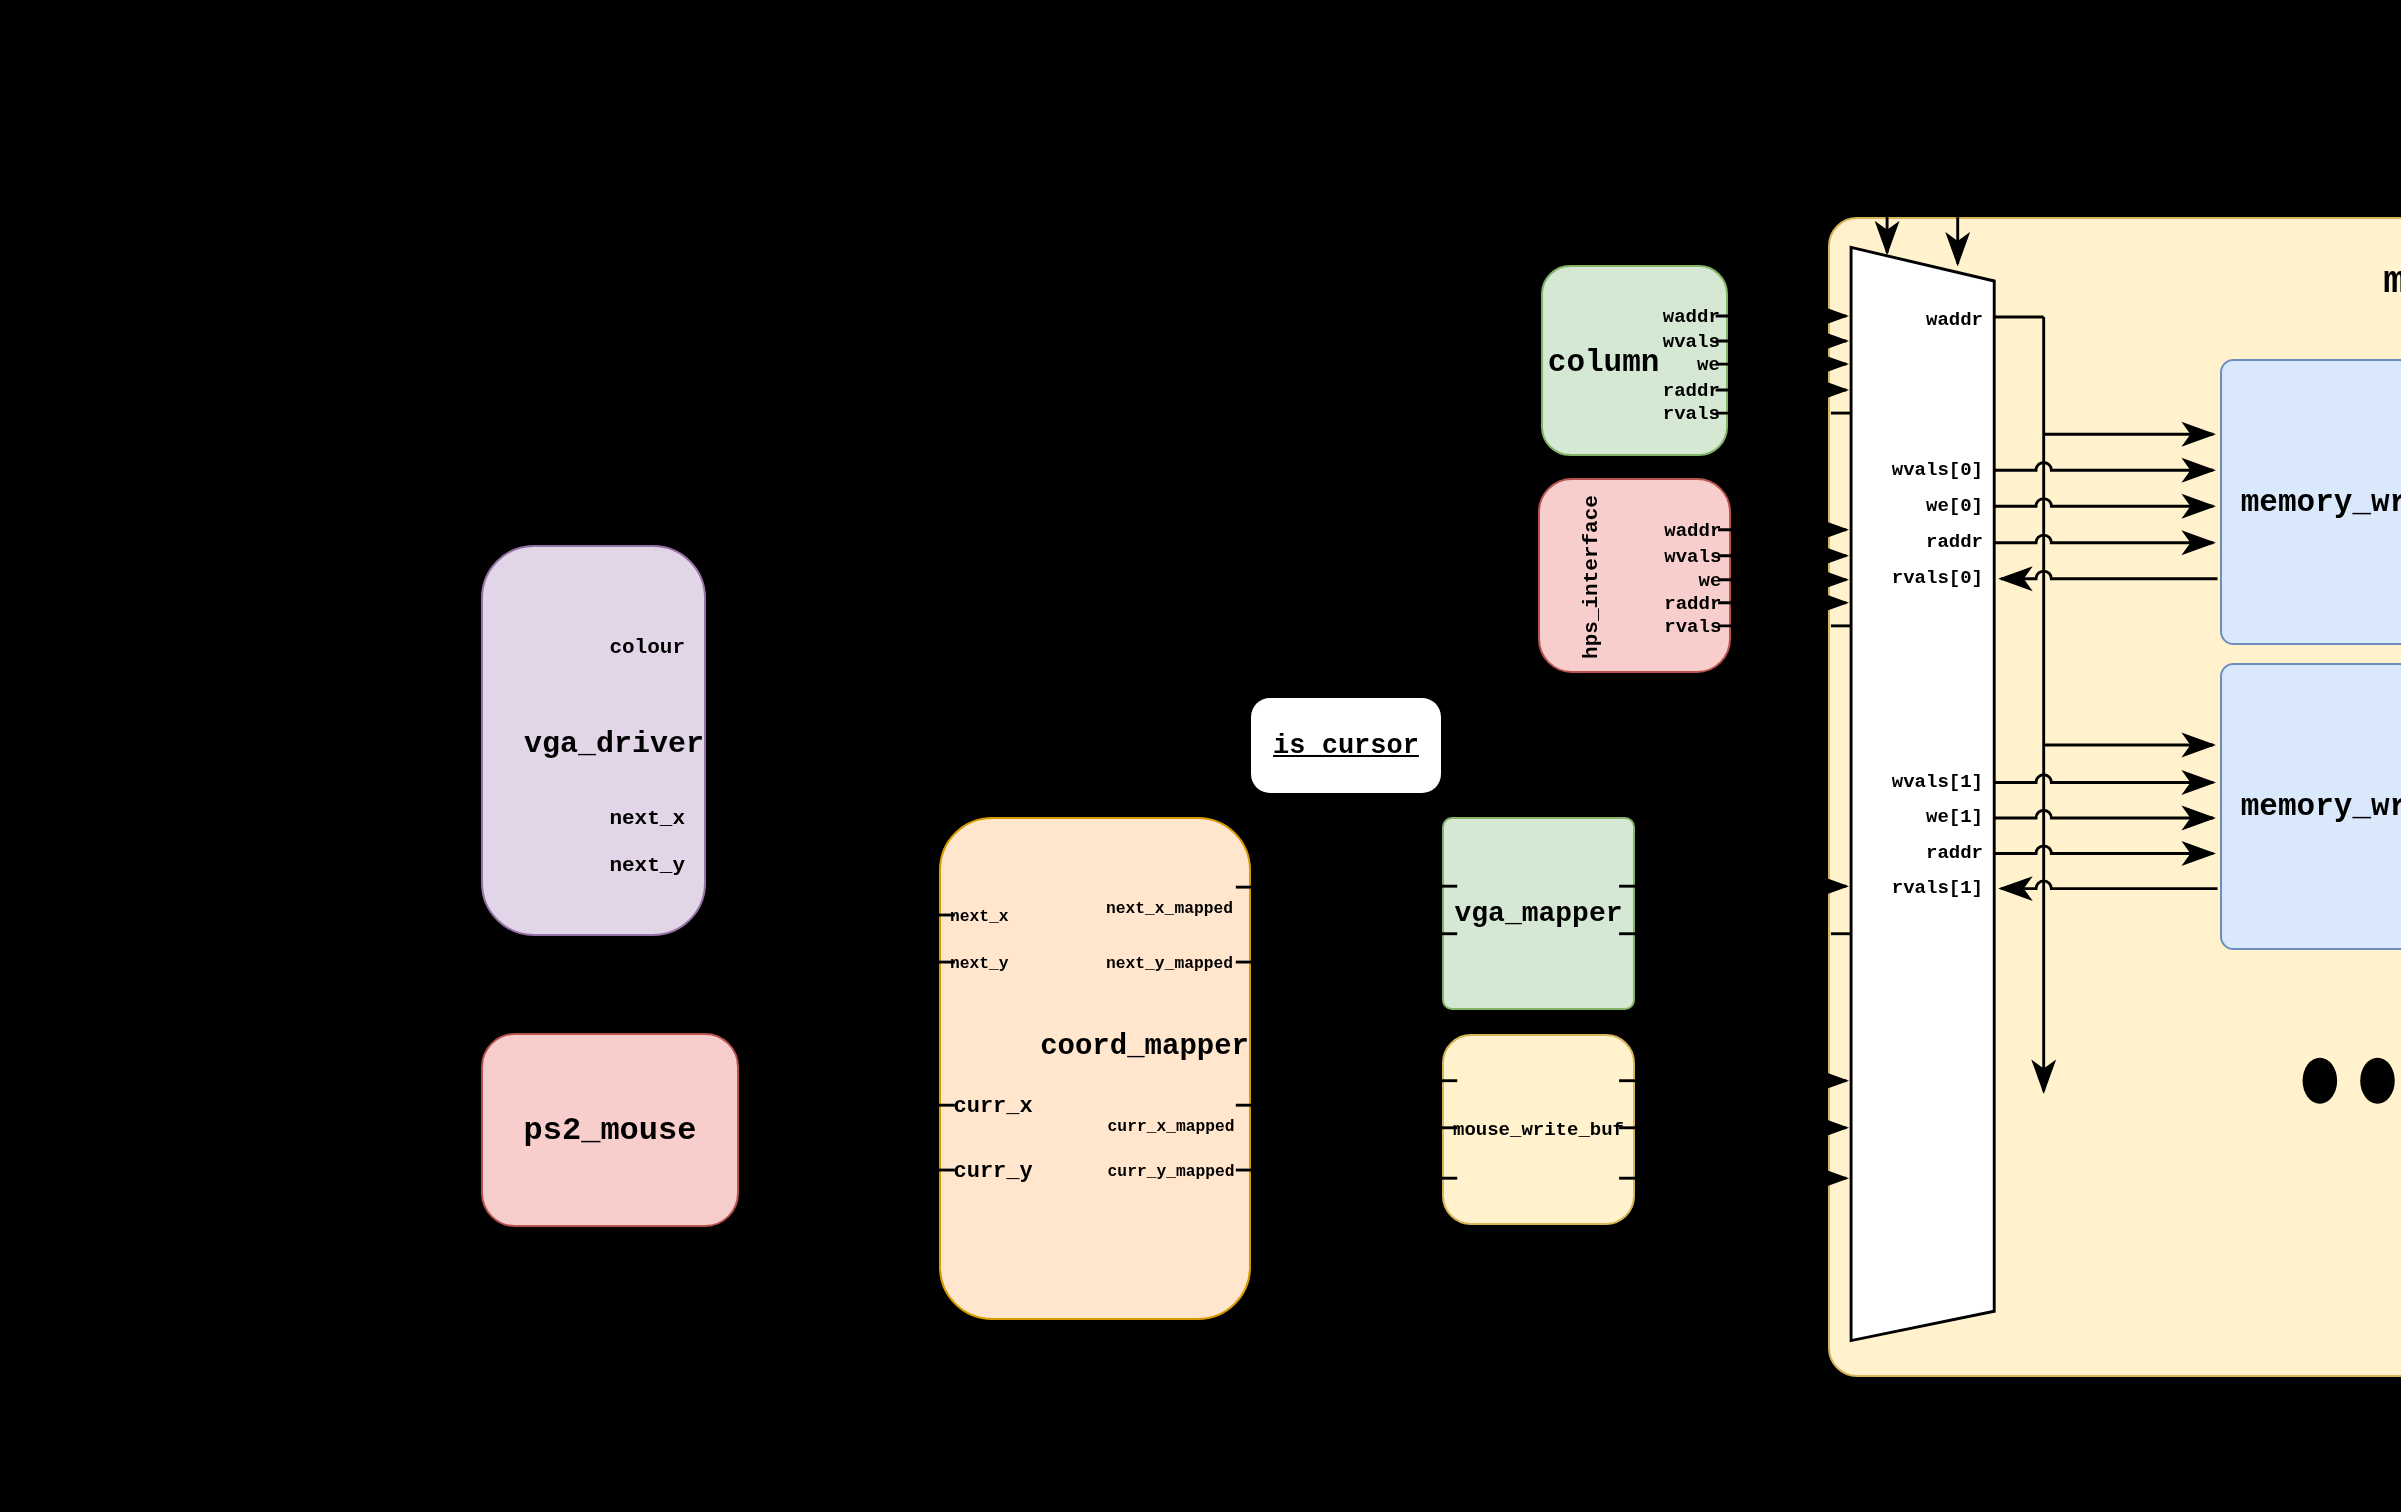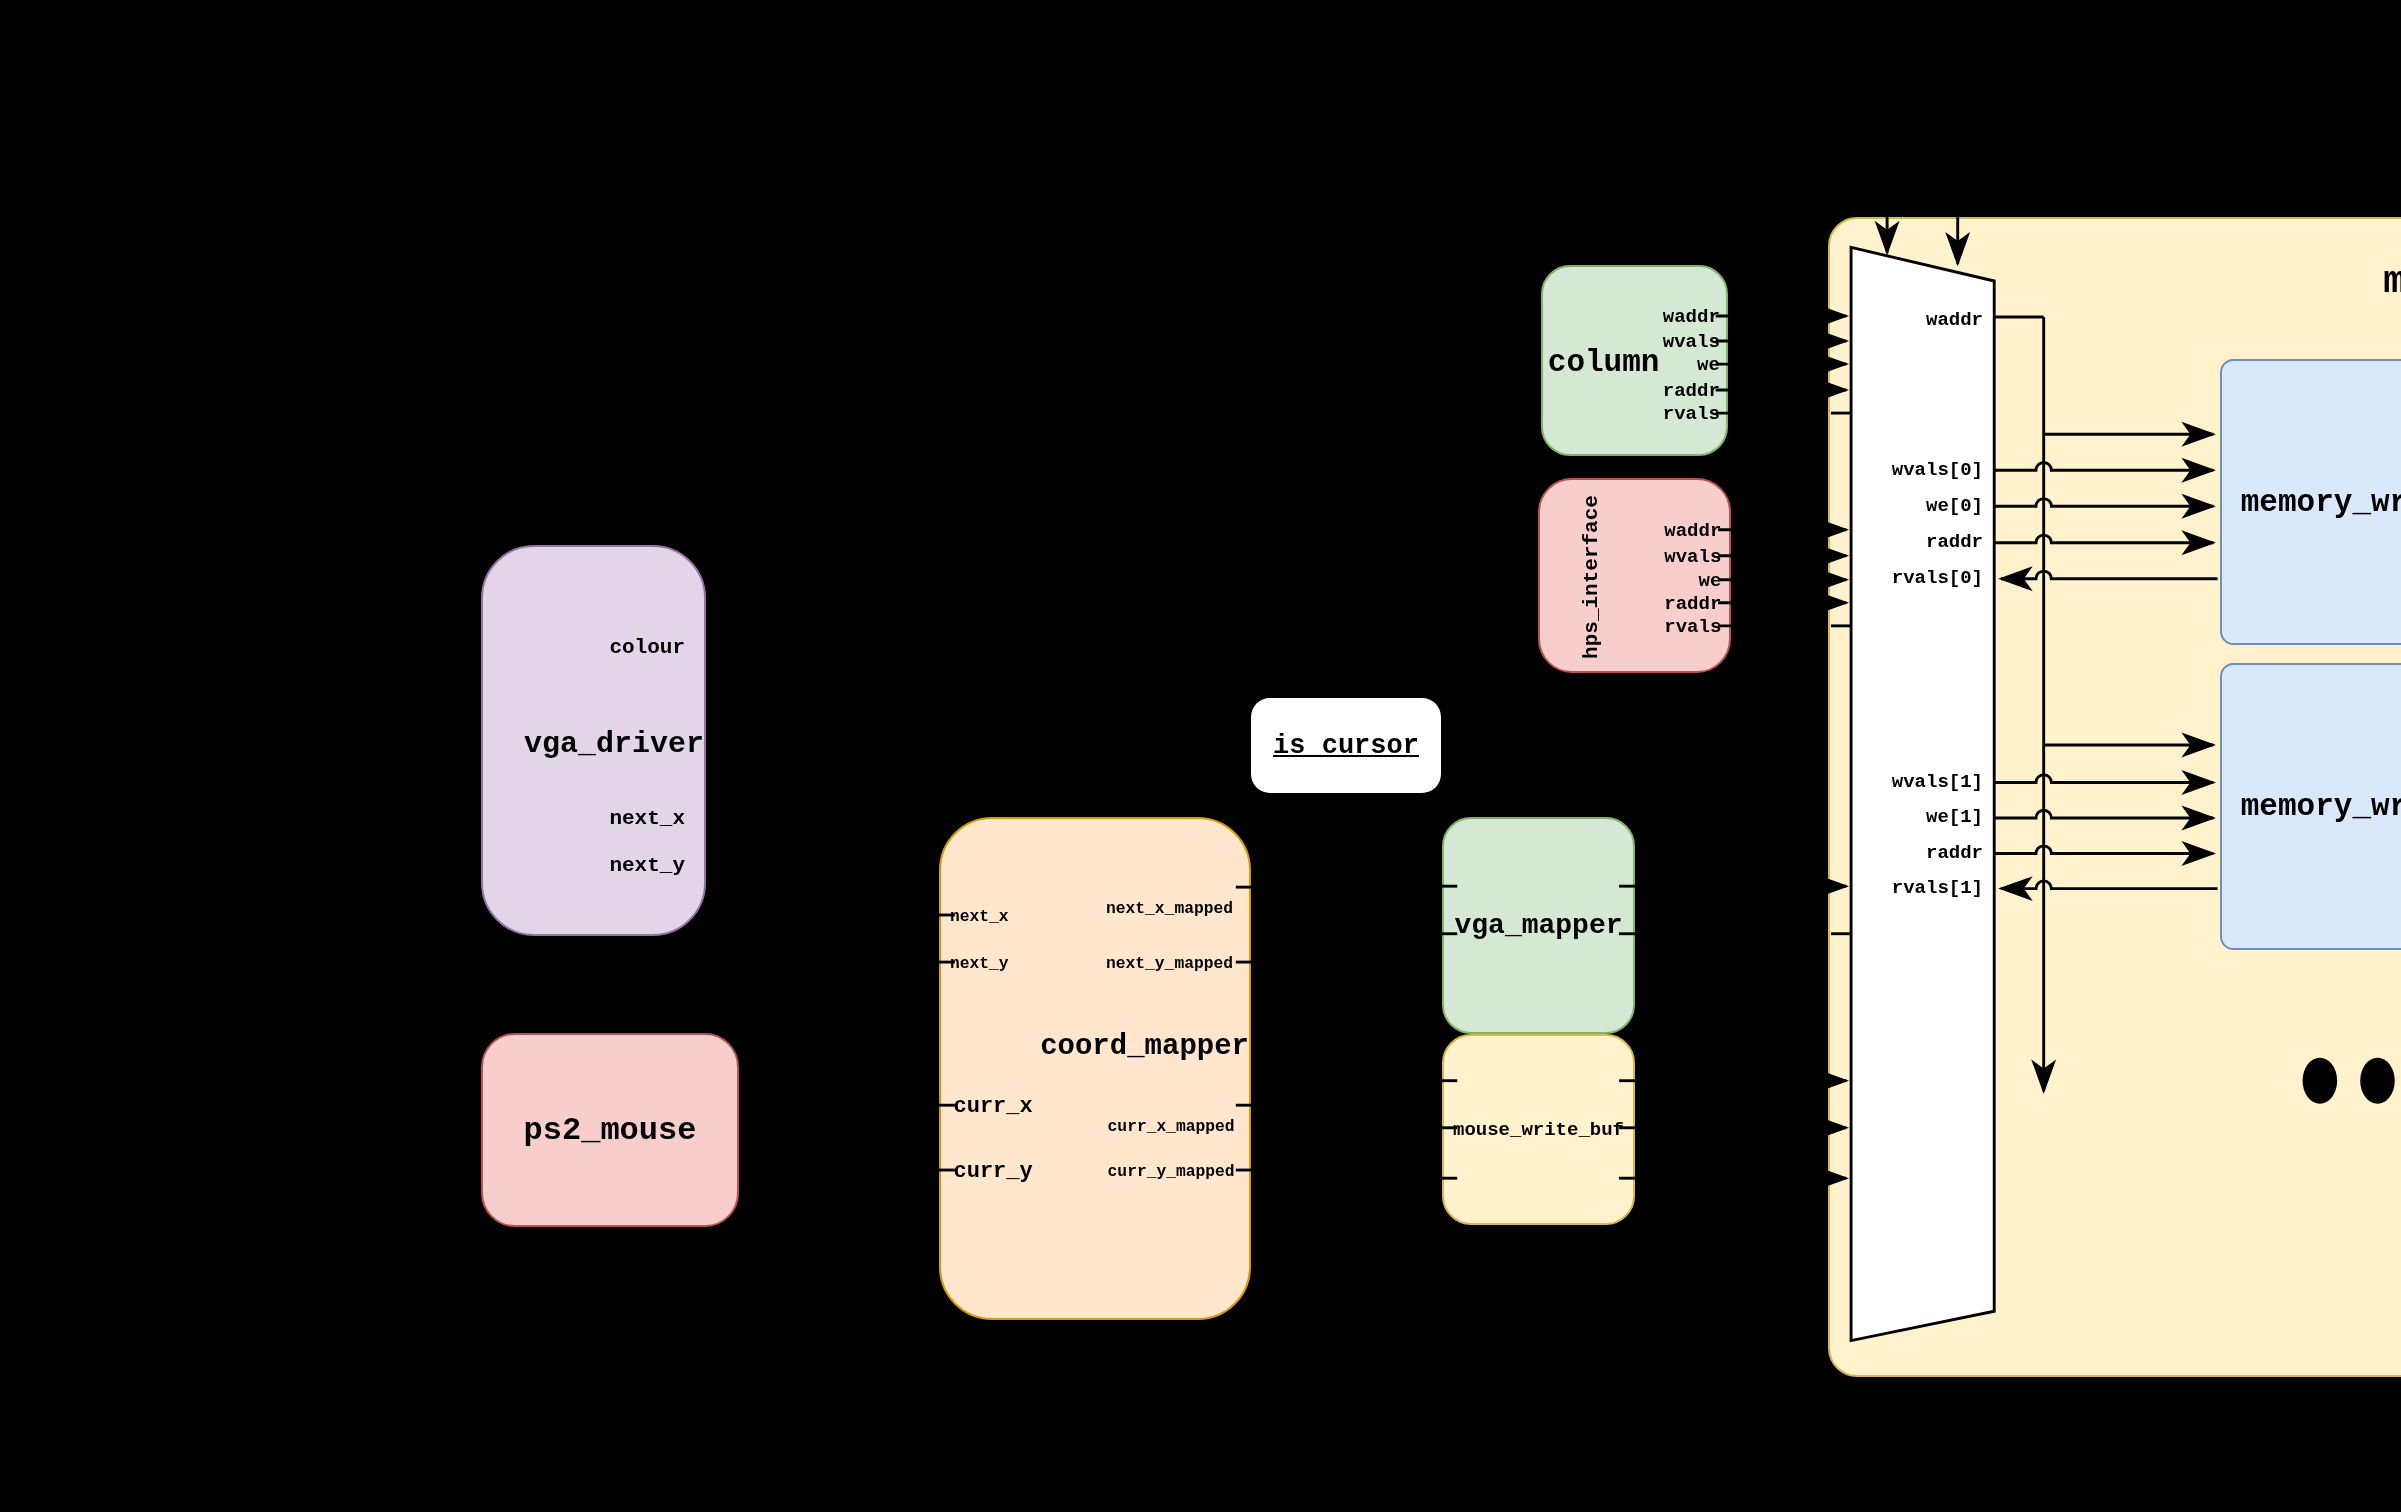--- a/index.html
+++ b/index.html
@@ -66,21 +66,21 @@
   <div class="box red" style="left:1538px;top:478px;width:193px;height:195px;border-radius:34px;">
     <div class="lbl" style="left:-46px;top:73px;width:195px;height:48px;line-height:48px;text-align:center;
                 font-size:21px;transform:rotate(-90deg);">hps_interface</div>
     <div class="lbl pl" style="right:7.7px;top:38px;">waddr</div>
     <div class="lbl pl" style="right:7.7px;top:64px;">wvals</div>
     <div class="lbl pl" style="right:7.7px;top:88px;">we</div>
     <div class="lbl pl" style="right:7.7px;top:111px;">raddr</div>
     <div class="lbl pl" style="right:7.7px;top:134px;">rvals</div>
   </div>
 
-  <div class="box green flexc" style="left:1442px;top:817px;width:193px;height:217px;border-radius:29px;font-size:28px;">
+  <div class="box green flexc" style="left:1442px;top:817px;width:193px;height:193px;border-radius:10px;font-size:28px;">
     <span>vga_mapper</span>
   </div>
 
   <div class="box yellow flexc" style="left:1442px;top:1034px;width:193px;height:191px;border-radius:29px;font-size:19px;">
     <span>mouse_write_buf</span>
   </div>
 
   <div class="box yellow" style="left:1828px;top:217px;width:717px;height:1160px;border-radius:29px;">
     <div class="lbl" style="right:23px;top:41px;font-size:38px;height:43px;line-height:43px;">memory</div>
   </div>

